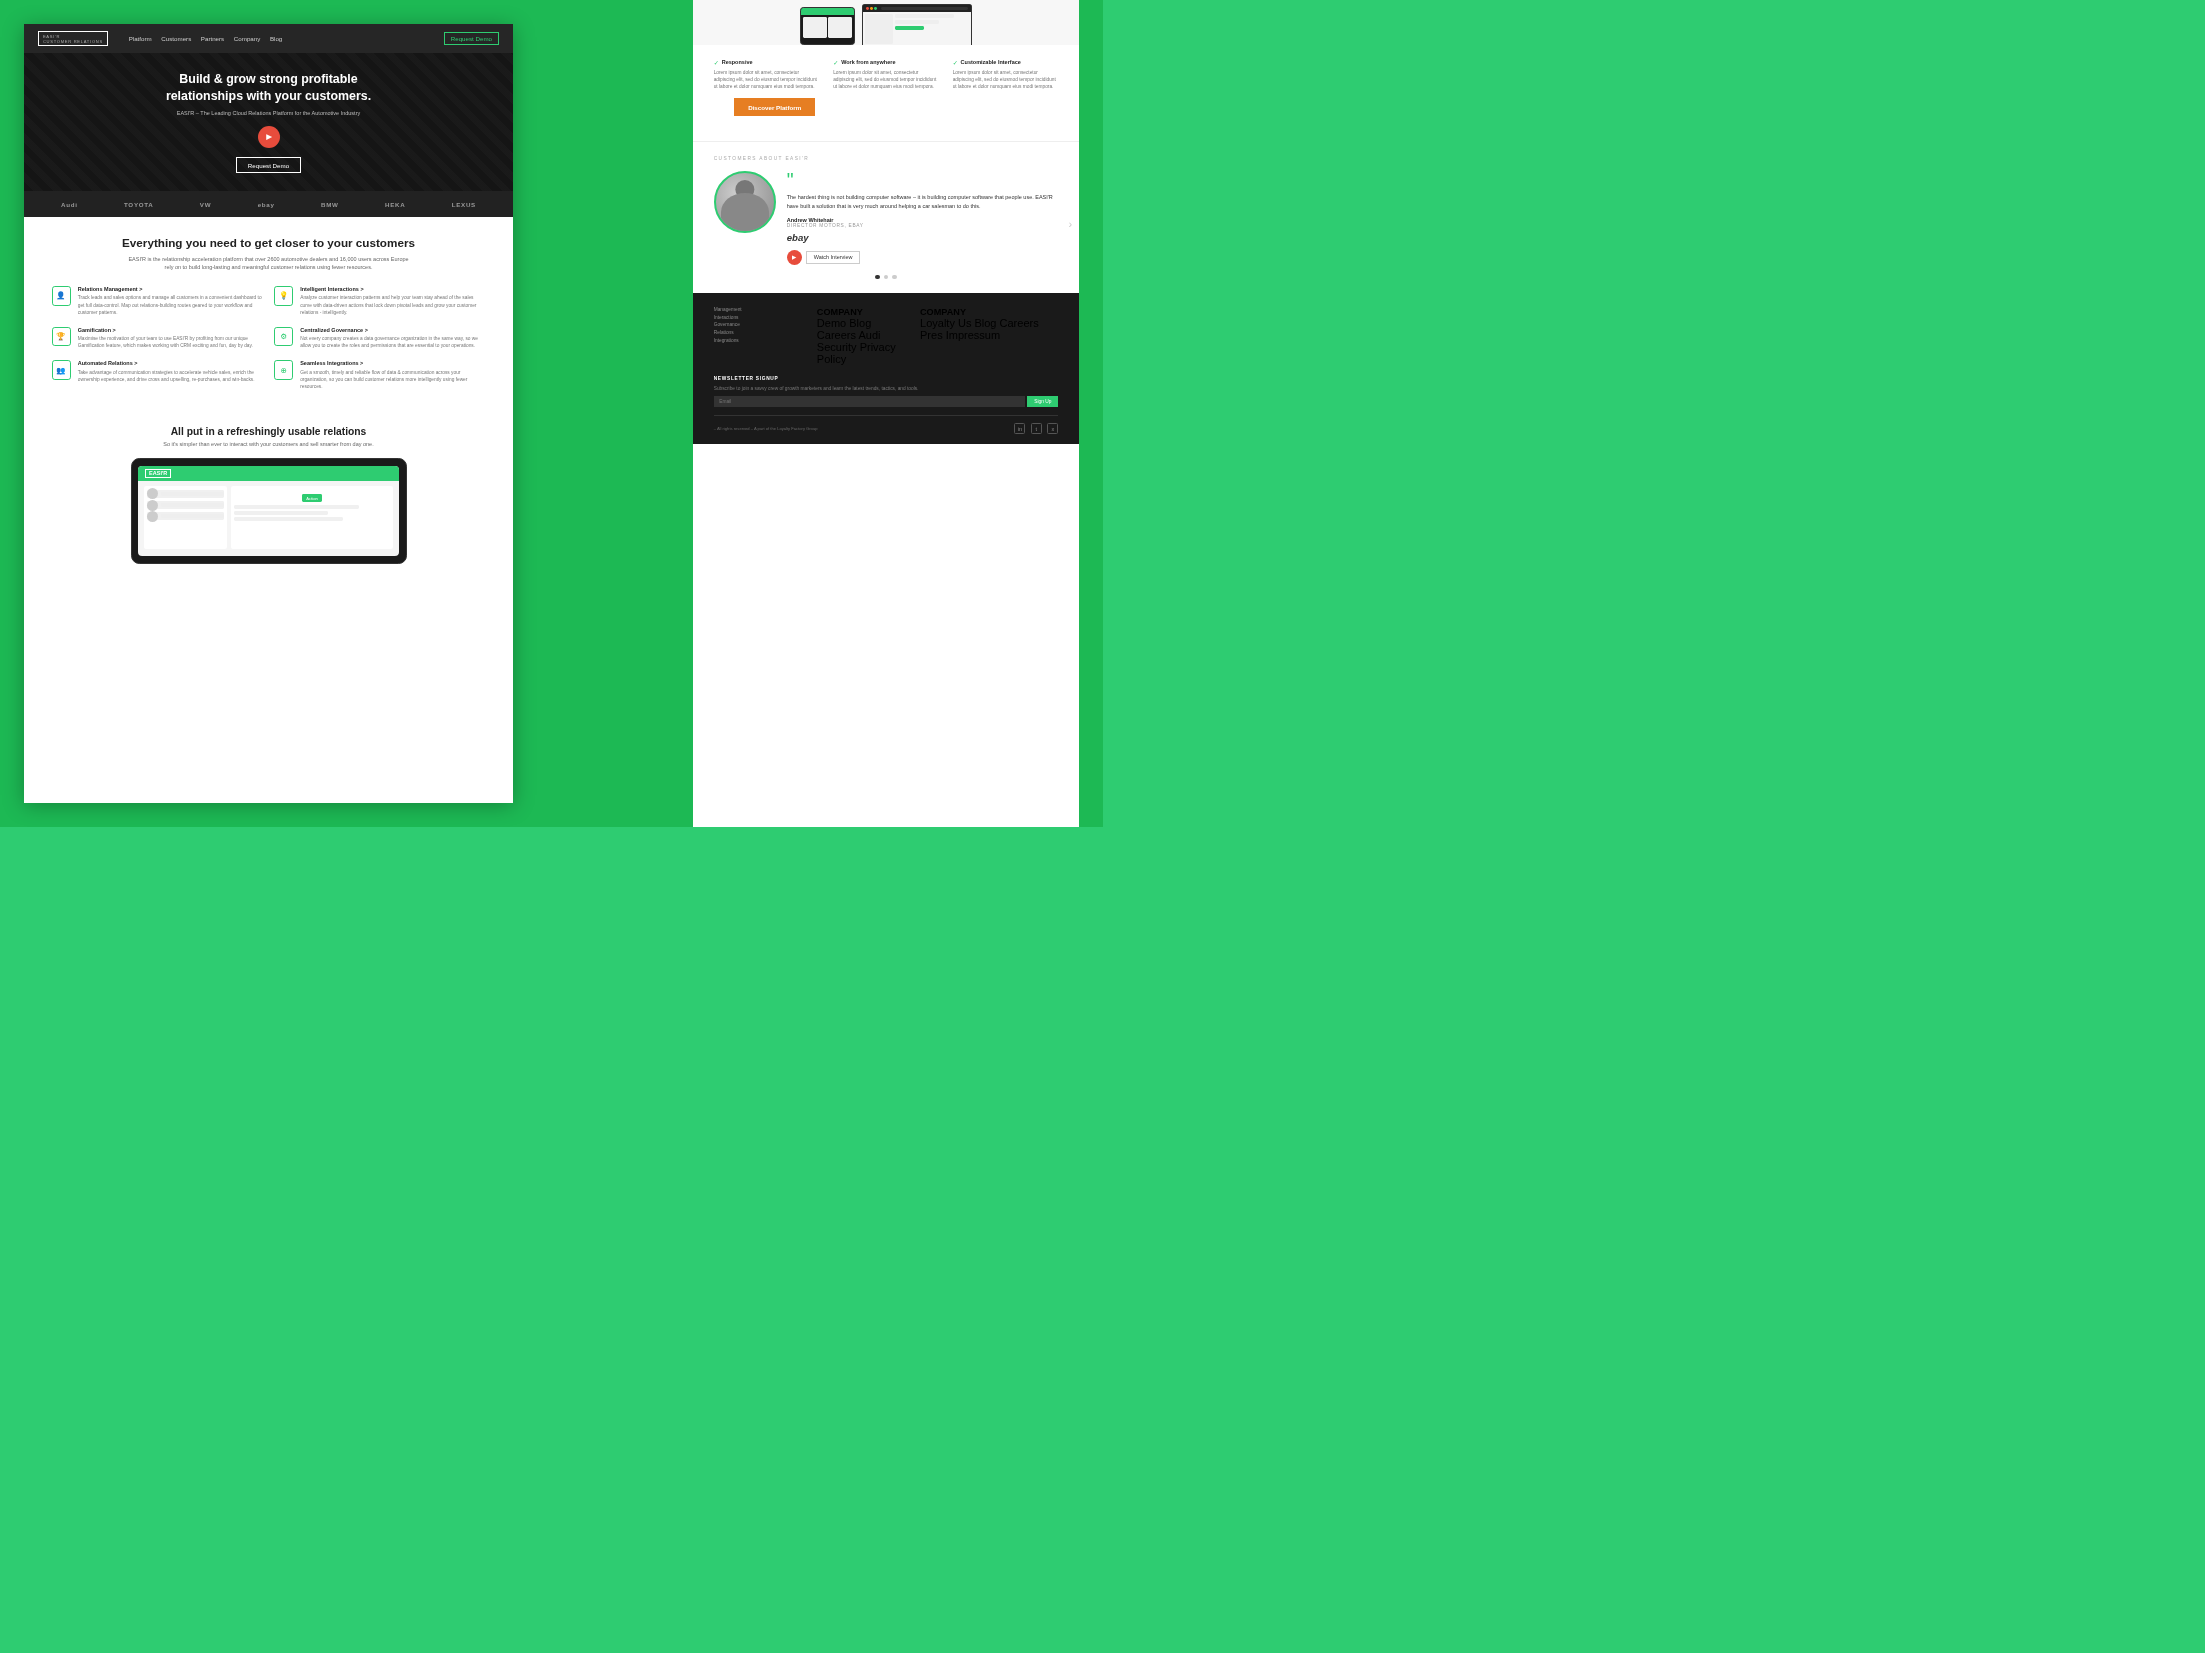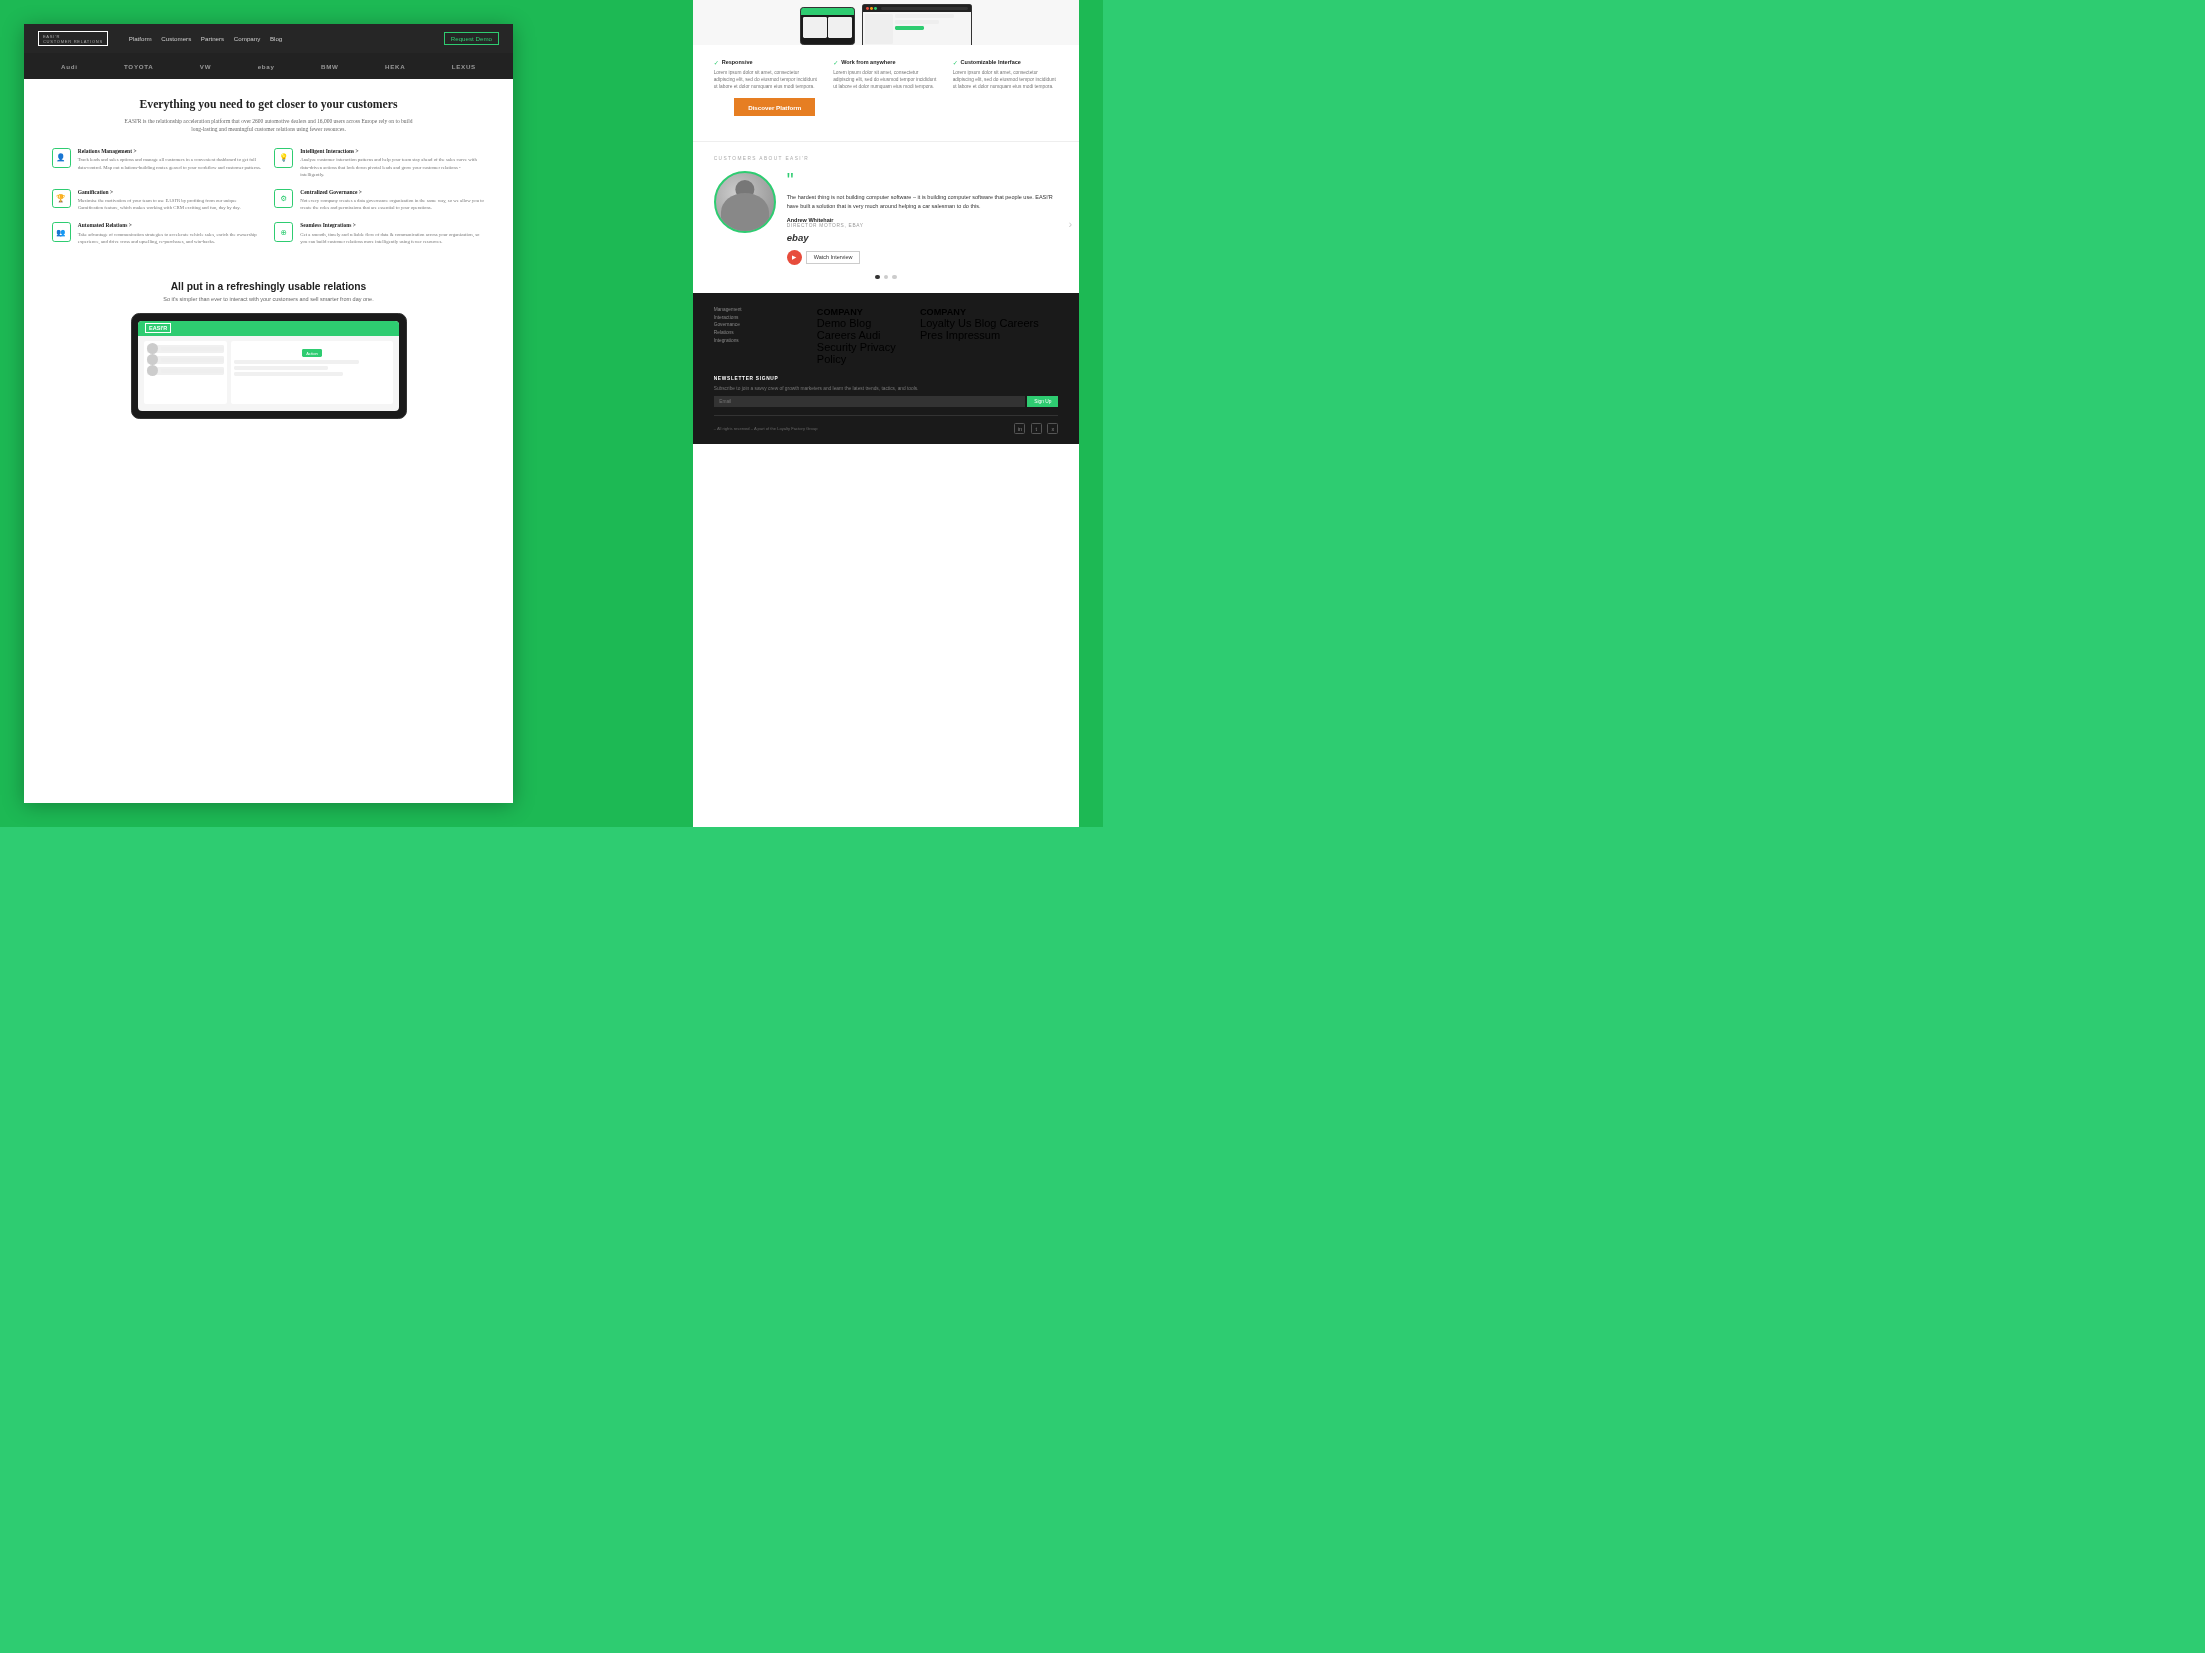--- a/index.html
+++ b/index.html
@@ -121,21 +121,21 @@
       background: #222;
       height: 26px;
       display: flex;
       align-items: center;
       justify-content: space-around;
       padding: 0 13.8px;
     }
     .logo-item { color: #999; font-size: 6.2px; font-weight: 700; letter-spacing: 0.7px; }
 
     
-    .features-section { background: #fff; padding: 19.3px 27.6px; font-family: Liberation Serif, serif; }
+    .features-section { background: #fff; padding: 19.3px 27.6px; }
     .features-title { text-align: center; font-size: 11.7px; font-weight: 600; color: #222; margin-bottom: 5.5px; }
     .features-subtitle { text-align: center; font-size: 5.5px; color: #666; max-width: 289px; margin: 0 auto 15px; line-height: 1.5; }
     .features-grid { display: grid; grid-template-columns: 1fr 1fr; gap: 11px; }
     .feature-item { display: flex; gap: 6.9px; }
     .feature-icon {
       width: 19.3px; height: 19.3px;
       border: 1px solid #2ecc71;
       border-radius: 2.8px;
       display: flex; align-items: center; justify-content: center;
       flex-shrink: 0;
@@ -328,20 +328,29 @@
       <div class="nav-links">
         <a class="nav-link">Platform</a>
         <a class="nav-link">Customers</a>
         <a class="nav-link">Partners</a>
         <a class="nav-link">Company</a>
         <a class="nav-link">Blog</a>
       </div>
       <button class="nav-btn">Request Demo</button>
     </nav>
 
+    <div class="hero">
+      <div class="hero-overlay"></div>
+      <div class="hero-content">
+        <h1>Build &amp; grow strong profitable relationships with your customers.</h1>
+        <p class="hero-subtitle">EASI'R – The Leading Cloud Relations Platform for the Automotive Industry</p>
+        <div class="play-btn"></div>
+        <button class="hero-demo-btn">Request Demo</button>
+      </div>
+    </div>
 
     <div class="logos-bar">
       <span class="logo-item">Audi</span>
       <span class="logo-item">TOYOTA</span>
       <span class="logo-item">VW</span>
       <span class="logo-item">ebay</span>
       <span class="logo-item">BMW</span>
       <span class="logo-item">HEKA</span>
       <span class="logo-item">LEXUS</span>
     </div>

